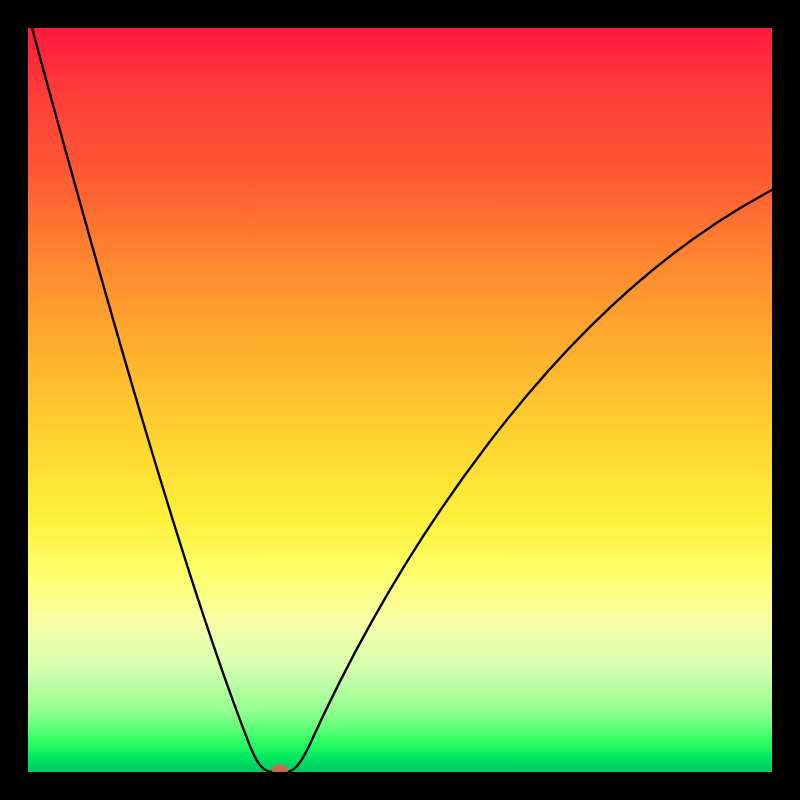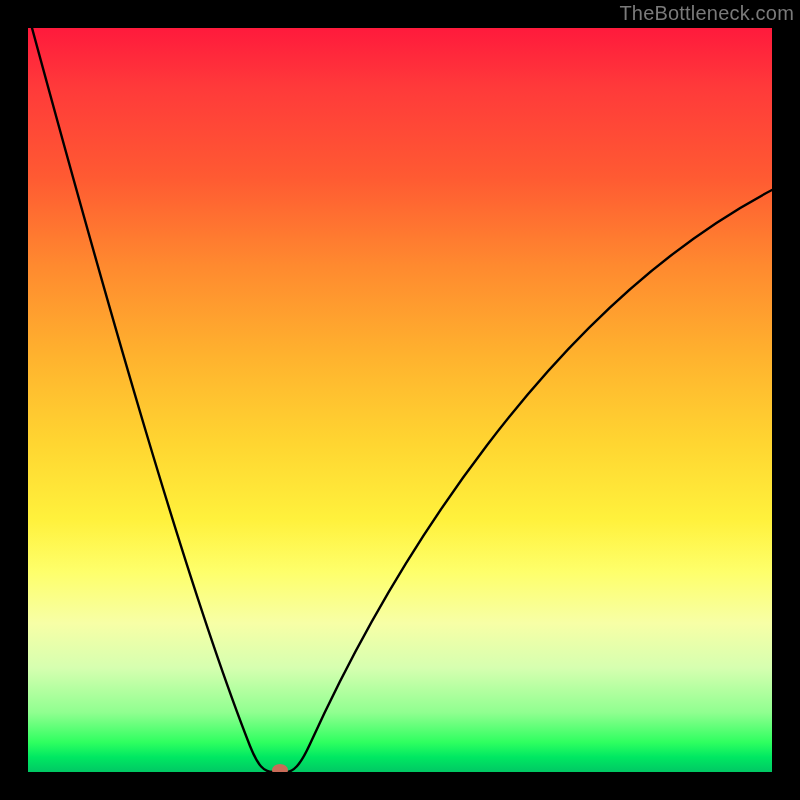--- a/index.html
+++ b/index.html
@@ -57,21 +57,20 @@
     font-size: 20px;
     font-weight: 500;
     letter-spacing: 0.2px;
     user-select: none;
   }
 </style>
 </head>
 <body>
 <div class="frame">
 
-  <div class="watermark">TheBottleneck.com</div>
 
   <div class="plot-area">
     <svg class="curve-svg" viewBox="0 0 744 744" preserveAspectRatio="none">
 
       <path d="M 4 0
                C 80 280, 160 560, 222 718
                C 230 738, 236 744, 245 744
                L 258 744
                C 265 744, 272 738, 282 716
                C 362 540, 520 280, 744 162" fill="none" stroke="#000" stroke-width="2.4" stroke-linejoin="round" stroke-linecap="round"></path>

